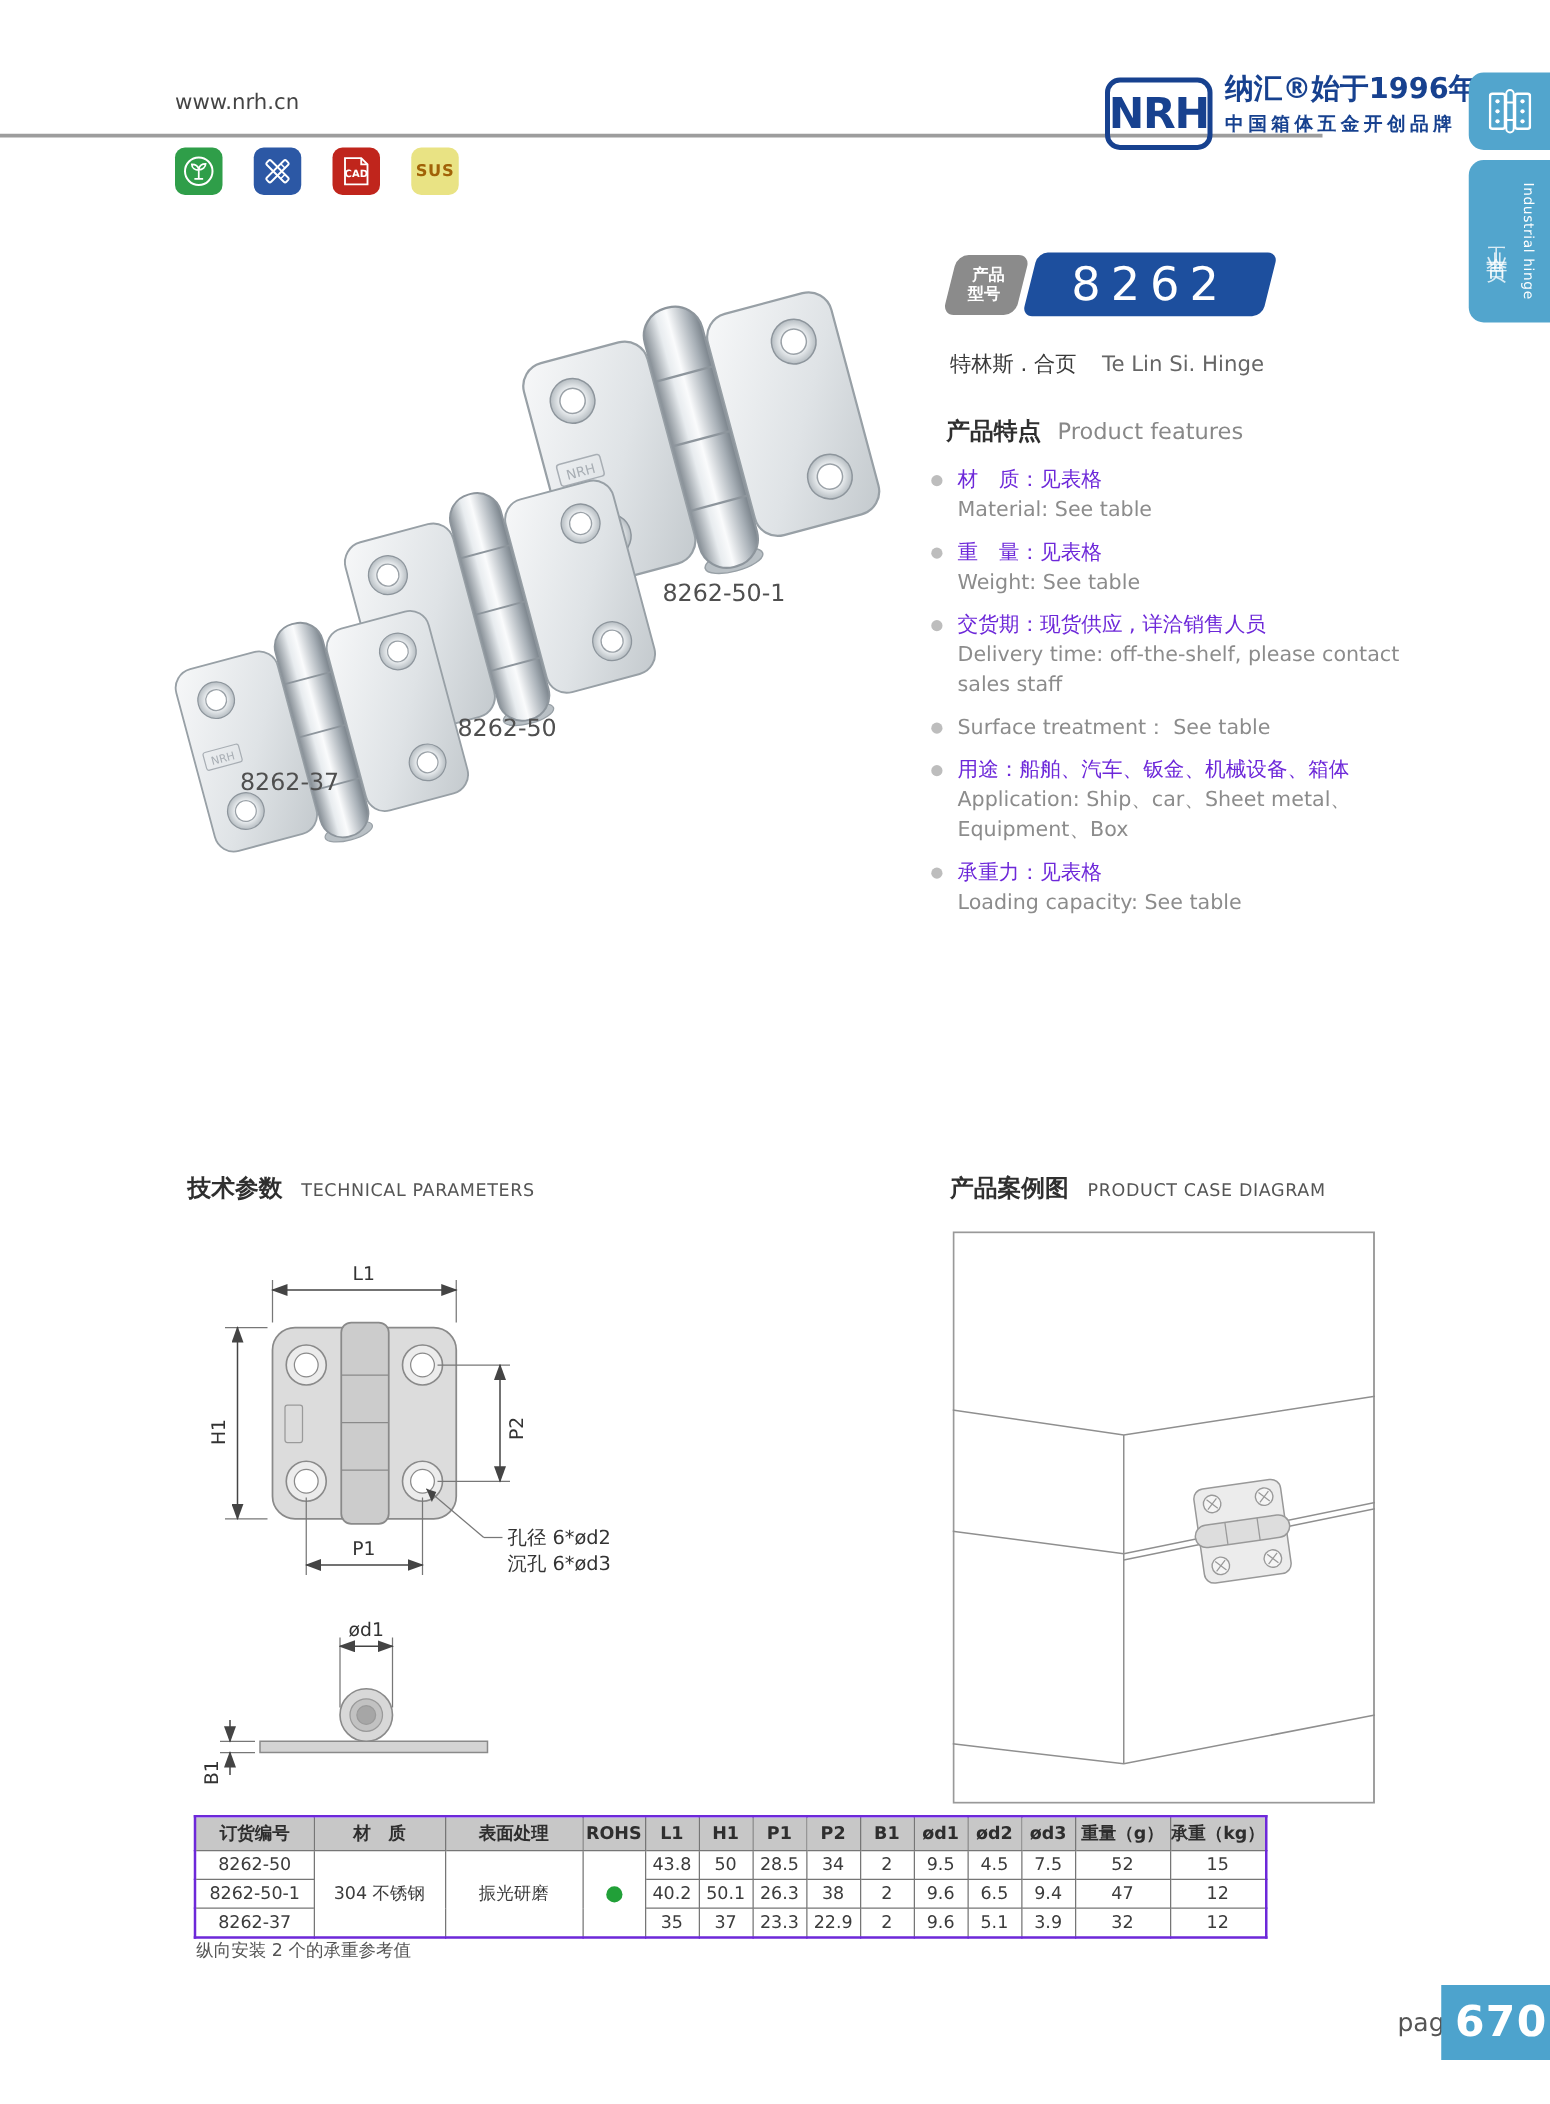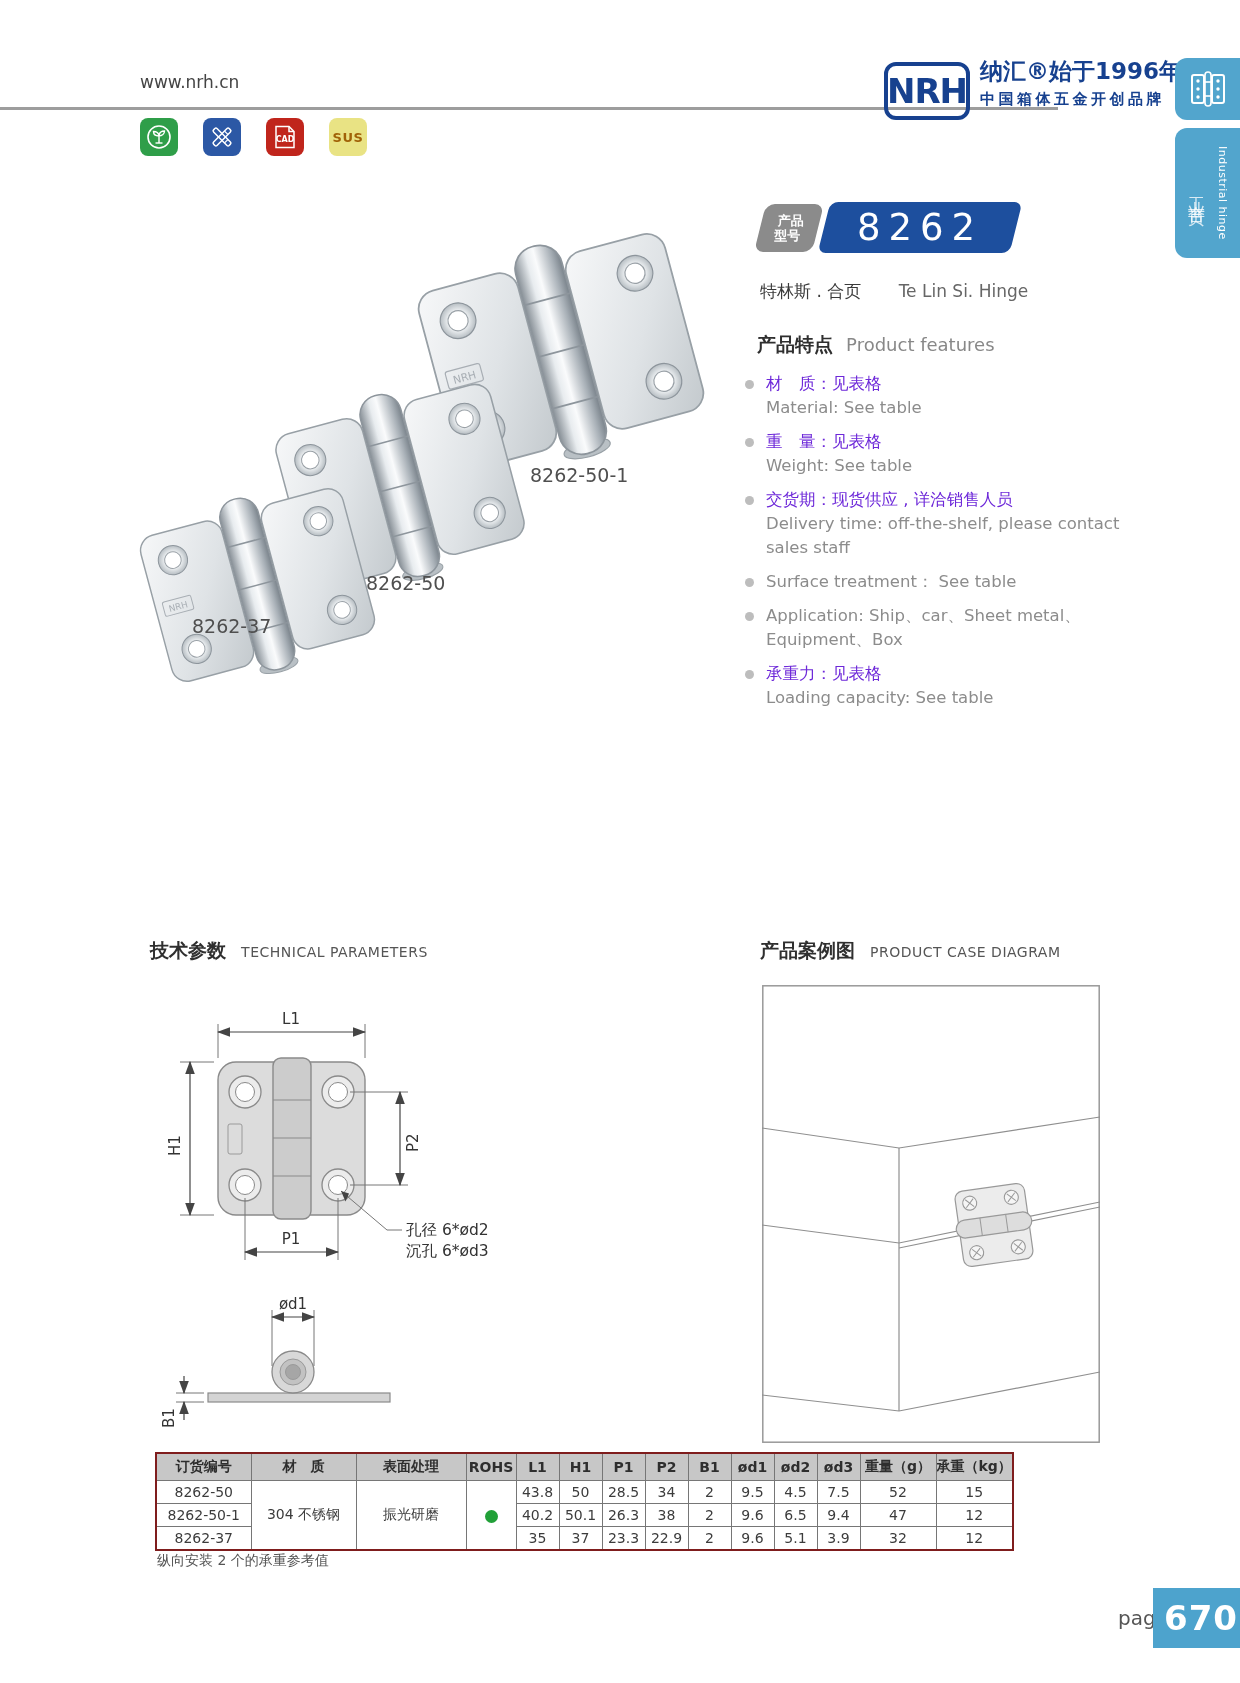--- a/index.html
+++ b/index.html
@@ -35,21 +35,21 @@
 
   
   .model-tag{left:760px;top:204px;width:58px;height:48px;background:#8b8b8b;border-radius:9px;
              transform:skewX(-14deg);display:flex;flex-direction:column;align-items:center;justify-content:center;}
   .model-tag div{transform:skewX(14deg);color:#fff;font-size:13px;font-weight:bold;line-height:15px;}
   .model-banner{left:824px;top:202px;width:192px;height:51px;background:#1d4f9e;border-radius:8px;
                 transform:skewX(-14deg);display:flex;align-items:center;justify-content:center;}
   .model-banner span{transform:skewX(14deg);color:#fff;font-size:37px;letter-spacing:8px;}
   .prod-name{left:760px;top:280px;font-size:17px;}
   .prod-name .cn{color:#3a3a3a;}
-  .prod-name .en{color:#666;margin-left:32px;}
+  .prod-name .en{color:#666;margin-left:15px;}
 
   
   .features{left:745px;top:332px;width:405px;}
   .feat-head{margin-bottom:14px;margin-left:12px;}
   .feat-head .cn{font-size:19px;font-weight:bold;color:#2f2f2f;}
   .feat-head .en{font-size:18px;color:#888;margin-left:8px;}
   .feat-item{position:relative;padding-left:21px;margin-bottom:10px;}
   .feat-item .dot{position:absolute;left:0;top:8px;width:9px;height:9px;border-radius:50%;background:#bdbdbd;}
   .feat-item .cn{font-size:16.5px;color:#6d28d9;line-height:24px;}
   .feat-item .en{font-size:16.5px;color:#8c8c8c;line-height:24px;}
@@ -62,21 +62,21 @@
 
   
   .sec-head .cn{font-size:19px;font-weight:bold;color:#2f2f2f;}
   .sec-head .en{font-size:14px;color:#555;margin-left:10px;letter-spacing:.5px;}
 
   
   .spec{left:155px;top:1452px;border-collapse:collapse;table-layout:fixed;}
   .spec th,.spec td{border:1px solid #767676;text-align:center;font-weight:normal;
                     font-size:14px;color:#3c3c3c;padding:0;height:22px;overflow:hidden;white-space:nowrap;}
   .spec th{background:#c7c7c7;height:26px;font-weight:bold;color:#2e2e2e;}
-  .spec{border:2px solid #7f1d1d;}
+  .spec{border:2px solid #6d28d9;}
   .rohs-dot{display:inline-block;width:13px;height:13px;border-radius:50%;background:#21a038;vertical-align:middle;}
   .footnote{left:157px;top:1552px;font-size:14px;color:#555;}
 
   
   .page-label{left:1118px;top:1606px;font-size:20px;color:#555;}
   .page-box{left:1153px;top:1588px;width:108px;height:60px;background:#4da3cd;display:flex;align-items:center;}
   .page-box span{color:#fff;font-size:34px;font-weight:bold;padding-left:11px;letter-spacing:1px;}
 
   svg text{font-family:"DejaVu Sans","Liberation Sans",sans-serif;}
 </style>
@@ -233,20 +233,21 @@
       <span class="dot"></span>
       <div class="cn">交货期：现货供应 , 详洽销售人员</div>
       <div class="en">Delivery time: off-the-shelf, please contact sales staff</div>
     </div>
     <div class="feat-item">
       <span class="dot"></span>
       <div class="en">Surface treatment： See table</div>
     </div>
     <div class="feat-item">
       <span class="dot"></span>
+      <div class="cn">用途：船舶、汽车、钣金、机械设备、箱体</div>
       <div class="en">Application: Ship、car、Sheet metal、</div>
       <div class="en">Equipment、Box</div>
     </div>
     <div class="feat-item">
       <span class="dot"></span>
       <div class="cn">承重力：见表格</div>
       <div class="en">Loading capacity: See table</div>
     </div>
   </div>
 

